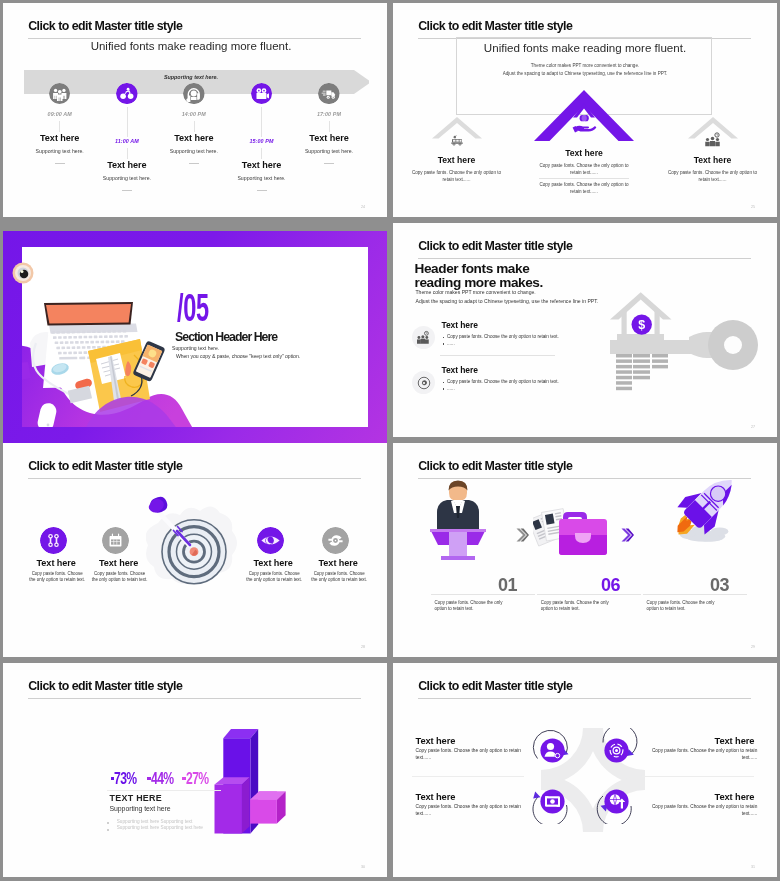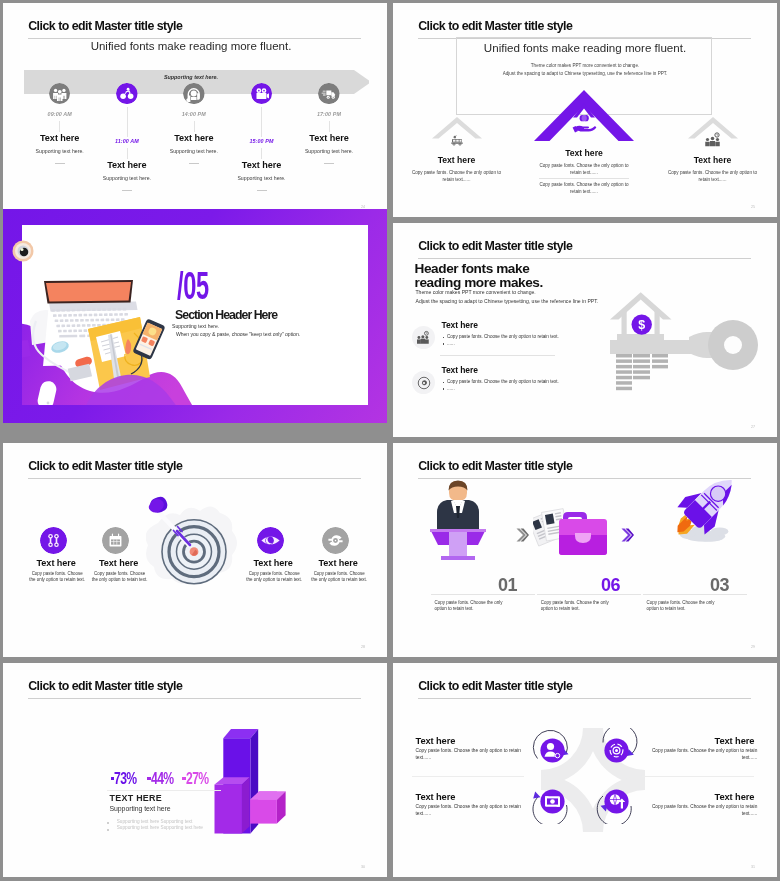--- a/index.html
+++ b/index.html
@@ -1,21 +1,21 @@
 <!DOCTYPE html>
 <html><head>
 <meta charset="utf-8">
 <style>
   html,body{margin:0;padding:0;}
   body{width:780px;height:881px;background:#8f8f8f;font-family:"Liberation Sans",sans-serif;overflow:hidden;}
   .grid{position:absolute;left:0;top:0;width:780px;height:734px;}
   .cell{position:absolute;width:390px;height:220px;box-sizing:border-box;overflow:hidden;}
   .slide{position:absolute;left:3px;top:3px;width:384px;height:214px;background:#fefefe;overflow:hidden;}
   .c0{left:0;top:0}.c1{left:390px;top:0}
-  .c2{left:0;top:206px}.c3{left:390px;top:220px}
+  .c2{left:0;top:228px}.c3{left:390px;top:220px}
   .c4{left:0;top:440px}.c5{left:390px;top:440px}
   .c6{left:0;top:660px;height:221px}.c7{left:390px;top:660px;height:221px}
 
   
   .title{position:absolute;left:25.2px;top:16.2px;font-size:12.4px;font-weight:bold;color:#111;letter-spacing:-0.52px;white-space:nowrap;}
   .titlerule{position:absolute;left:25px;top:34.5px;width:333px;height:1px;background:#cfcfcf;}
   .pnum{position:absolute;right:22px;bottom:8px;font-size:3.6px;color:#bcbcbc;}
 
   
   .s1-sub{position:absolute;left:-4px;top:36.6px;width:384px;text-align:center;font-size:11.5px;color:#2b2b2b;}

